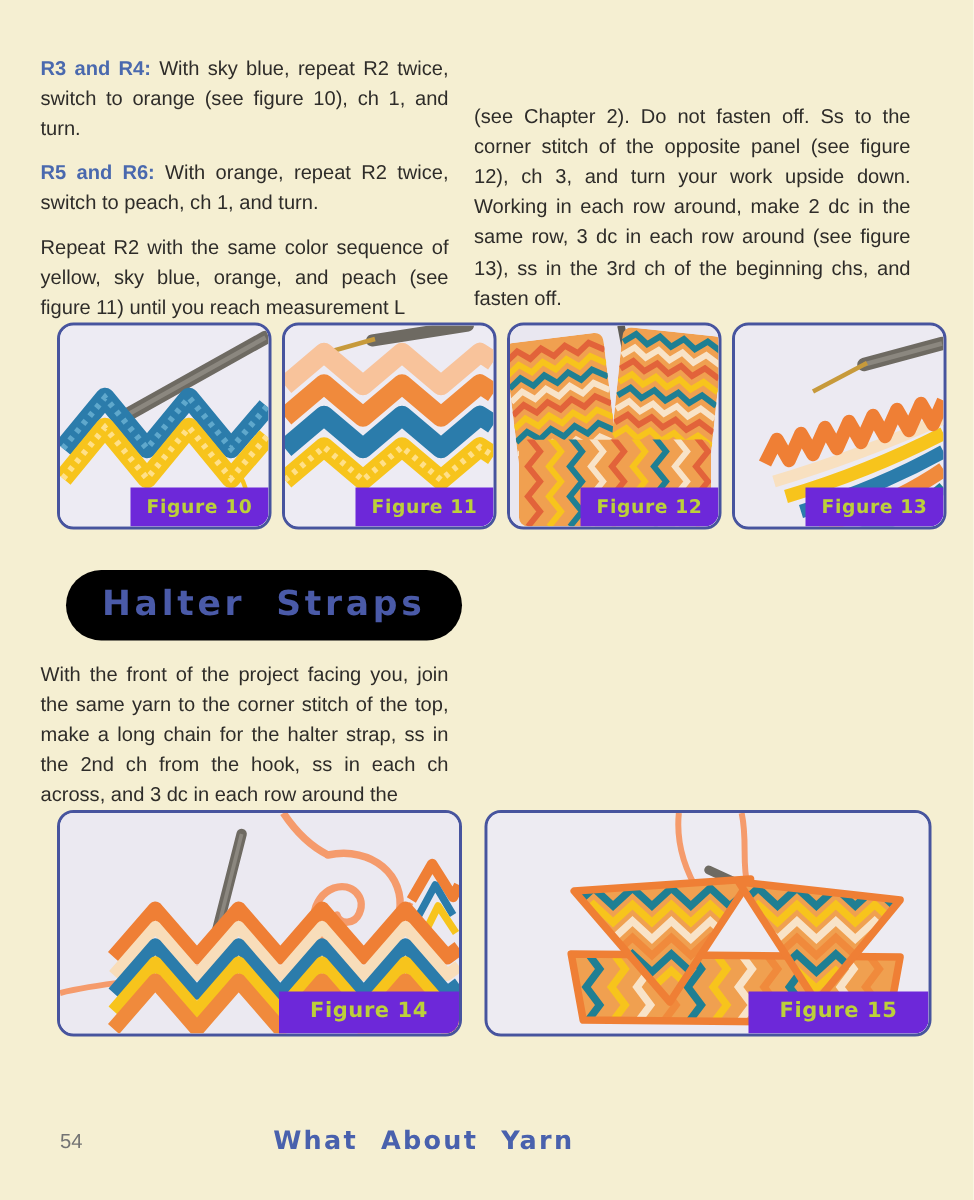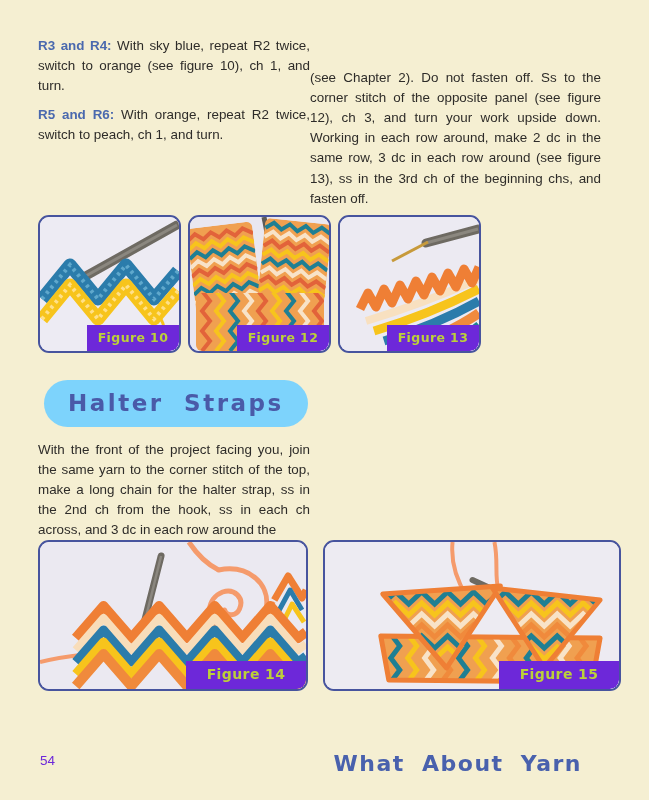--- a/index.html
+++ b/index.html
@@ -1,20 +1,20 @@
 <!DOCTYPE html>
 <html><head>
 <meta charset="utf-8">
 <style>
   html,body{margin:0;padding:0;}
   .page{
     position:relative;width:649px;height:800px;background:#F5EFD2;
     font-family:"Liberation Sans",sans-serif;color:#2E2C29;overflow:hidden;
   }
-  .cols{position:absolute;left:38px;width:580px;display:flex;}
+  .cols{position:absolute;left:27px;width:580px;display:flex;gap:17px;}
   .top-cols{top:36px;}
   .sec-cols{top:440px;}
   .col-l{width:272px;}
   .col-r{width:291px;margin-top:32px;}
   .col p{margin:0 0 9px;font-size:13.4px;line-height:1.5;text-align:justify;}
   .rlabel{color:#4A69AE;font-weight:700;}
   .figrow{position:absolute;left:38px;display:flex;gap:7px;}
   .figrow1{top:215px;}
   .figrow2{top:540px;gap:15px;align-items:center;}
   .figframe{position:relative;border:2px solid #47549E;border-radius:11px;overflow:hidden;background:#ECEAF2;}
@@ -23,43 +23,44 @@
   .f15{width:294px;height:147px;}
   .figframe svg{display:block;width:100%;height:100%;}
   .figcap{
     position:absolute;right:0;bottom:0;background:#6d28d9;color:#BCD03A;
     font-weight:700;font-size:12.5px;letter-spacing:.4px;text-align:center;
     width:92px;padding:5px 0 6px;border-bottom-right-radius:9px;
     font-family:"DejaVu Sans",sans-serif;
   }
   .figcap-lg{width:120px;font-size:14px;padding:5px 0 7px;}
   .pill{
-    position:absolute;top:380px;left:44px;background:#7dd3fc;border-radius:26px;
+    position:absolute;top:380px;left:44px;background:#000000;border-radius:26px;
     padding:10px 24px 11px;
   }
   .pill span{
     font-family:"DejaVu Sans",sans-serif;font-weight:800;font-size:23px;
     color:#4A5AA8;letter-spacing:2.5px;word-spacing:10px;
   }
-  .footer-num{position:absolute;left:40px;top:753px;font-size:13.5px;color:#6d28d9;}
+  .footer-num{position:absolute;left:40px;top:753px;font-size:13.5px;color:#737373;}
   .footer-title{
-    position:absolute;left:0;top:751px;width:565px;text-align:right;
-    font-family:"DejaVu Sans",sans-serif;font-weight:800;font-size:22px;
-    color:#4961AD;letter-spacing:1.5px;word-spacing:8px;margin-left:17px;
+    position:absolute;left:0;top:751px;width:565px;text-align:center;
+    font-family:"DejaVu Sans",sans-serif;font-weight:800;font-size:17px;
+    color:#4961AD;letter-spacing:1.5px;word-spacing:8px;
   }
 </style>
 </head>
 <body>
 
 <div class="page">
 
   <div class="cols top-cols">
     <div class="col col-l">
       <p><span class="rlabel">R3 and R4:</span><span> With sky blue, repeat R2 twice, switch to orange (see figure 10), ch 1, and turn.</span></p>
       <p><span class="rlabel">R5 and R6:</span><span> With orange, repeat R2 twice, switch to peach, ch 1, and turn.</span></p>
+      <p>Repeat R2 with the same color sequence of yellow, sky blue, orange, and peach (see figure 11) until you reach measurement L</p>
     </div>
     <div class="col col-r">
       <p>(see Chapter 2). Do not fasten off. Ss to the corner stitch of the opposite panel (see figure 12), ch 3, and turn your work upside down. Working in each row around, make 2 dc in the same row, 3 dc in each row around (see figure 13), ss in the 3rd ch of the beginning chs, and fasten off.</p>
     </div>
   </div>
 
   <div class="figrow figrow1">
 
     <div class="figframe f-sm">
       <svg viewBox="0 0 139 134" preserveAspectRatio="none">
@@ -69,20 +70,33 @@
         <line x1="20" y1="73" x2="46" y2="59" stroke="#C79A3B" stroke-width="3"></line>
         <path d="M2 82 L30 48 L58 82 L86 48 L114 82 L138 54" stroke="#2B7CAB" stroke-width="13" fill="none" stroke-linejoin="round"></path>
         <path d="M2 82 L30 48 L58 82 L86 48 L114 82 L138 54" stroke="#5FA8CC" stroke-width="4" fill="none" stroke-dasharray="3 4"></path>
         <path d="M2 102 L30 68 L58 102 L86 68 L114 102 L138 74" stroke="#F7C41C" stroke-width="13" fill="none" stroke-linejoin="round"></path>
         <path d="M2 102 L30 68 L58 102 L86 68 L114 102 L138 74" stroke="#FFE089" stroke-width="4" fill="none" stroke-dasharray="3 4"></path>
         <path d="M120 100 q8 14 2 26" stroke="#F7C41C" stroke-width="3" fill="none"></path>
       </svg>
       <div class="figcap">Figure 10</div>
     </div>
 
+    <div class="figframe f-sm">
+      <svg viewBox="0 0 139 134" preserveAspectRatio="none">
+        <rect width="139" height="134" fill="#EDEBF3"></rect>
+        <line x1="58" y1="10" x2="122" y2="0" stroke="#6E6A62" stroke-width="8" stroke-linecap="round"></line>
+        <line x1="28" y1="18" x2="60" y2="9" stroke="#C79A3B" stroke-width="3"></line>
+        <path d="M0 40 L26 18 L52 40 L78 18 L104 40 L130 18 L139 24" stroke="#F8C39B" stroke-width="13" fill="none" stroke-linejoin="round"></path>
+        <path d="M0 61 L26 39 L52 61 L78 39 L104 61 L130 39 L139 45" stroke="#F08A3C" stroke-width="13" fill="none" stroke-linejoin="round"></path>
+        <path d="M0 82 L26 60 L52 82 L78 60 L104 82 L130 60 L139 66" stroke="#2B7CAB" stroke-width="13" fill="none" stroke-linejoin="round"></path>
+        <path d="M0 103 L26 81 L52 103 L78 81 L104 103 L130 81 L139 87" stroke="#F7C41C" stroke-width="13" fill="none" stroke-linejoin="round"></path>
+        <path d="M0 103 L26 81 L52 103 L78 81 L104 103 L130 81 L139 87" stroke="#FFE089" stroke-width="4" fill="none" stroke-dasharray="3 4"></path>
+      </svg>
+      <div class="figcap">Figure 11</div>
+    </div>
 
     <div class="figframe f-sm">
       <svg viewBox="0 0 139 134" preserveAspectRatio="none">
         <defs>
           <clipPath id="c12a">
               <rect x="1" y="8" width="66" height="88" rx="6"></rect>
             </clipPath>
           <clipPath id="c12b">
               <rect x="71" y="4" width="67" height="90" rx="6"></rect>
             </clipPath>

